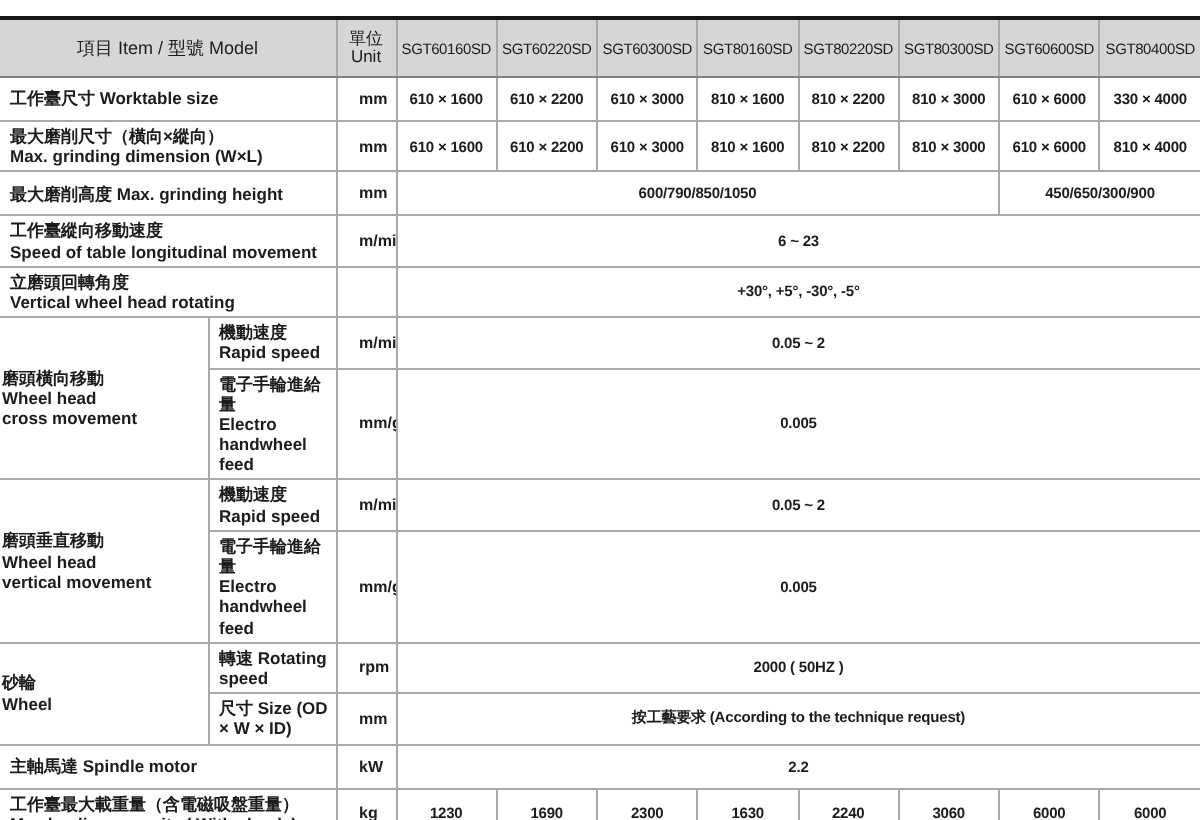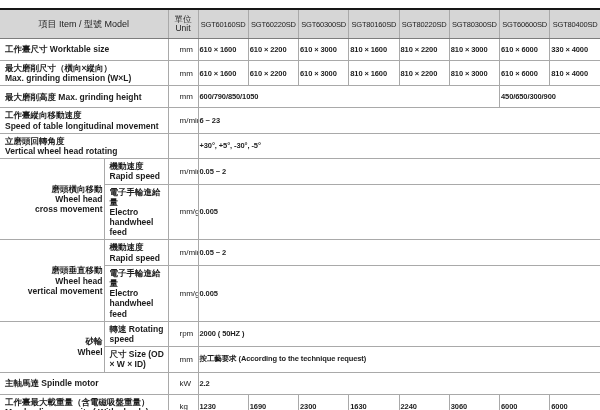--- a/index.html
+++ b/index.html
@@ -41,34 +41,35 @@
     font-size: 8.5px;
     font-weight: 700;
     text-align: left;
     padding: 2px 2px 2px 5px;
     white-space: pre-line;
     line-height: 1.2;
   }
   td.group {
     font-size: 8.5px;
     font-weight: 600;
-    text-align: right;
+    text-align: left;
     white-space: pre-line;
     line-height: 1.2;
     padding: 1px;
   }
   td.unit {
     font-size: 8px;
-    font-weight: 400;
+    font-weight: 700;
     text-align: center;
     padding: 0 11px;
   }
   td.val {
     font-size: 7.5px;
     font-weight: 600;
+    text-align: center;
     white-space: nowrap;
     letter-spacing: -0.1px;
     padding: 0 1px;
   }
   tbody tr:last-child td { border-bottom: 2px solid #161616; }
 </style>
 </head>
 <body>
 
 <div class="sheet">

